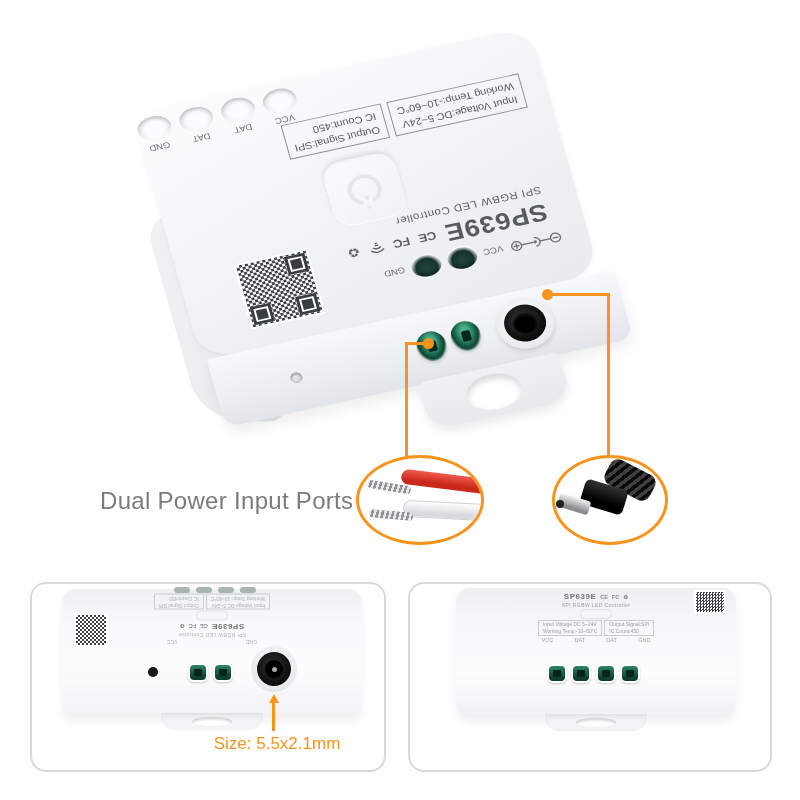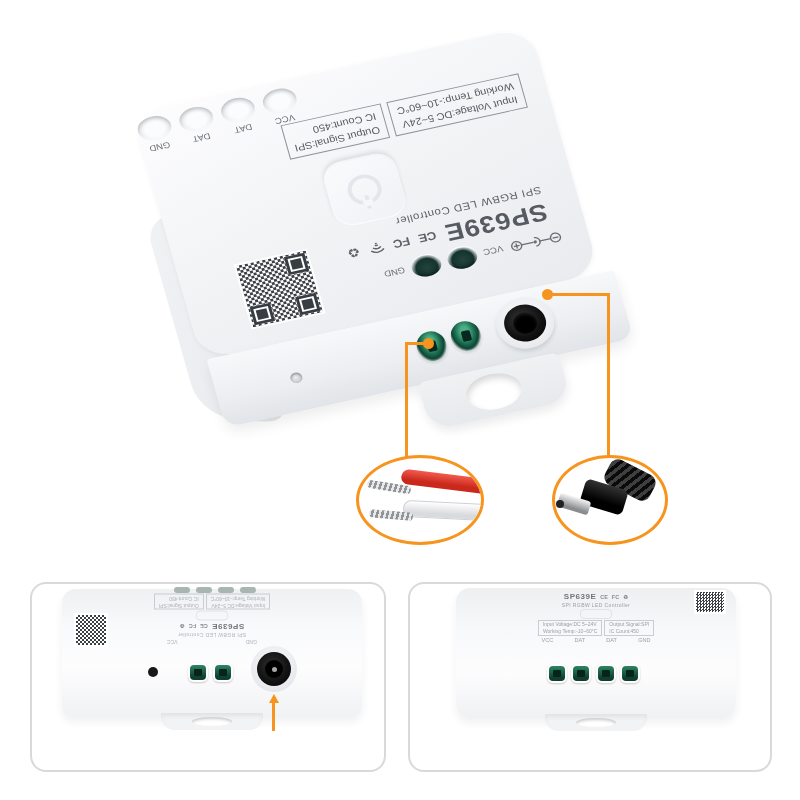--- a/index.html
+++ b/index.html
@@ -239,20 +239,21 @@
         <i class="dc-mid"></i>
         <i class="dc-hole"></i>
       </span>
     </div>
 
     <div class="abs ear">
       <span class="abs ear-hole"></span>
     </div>
   </div>
 
+  <div class="abs caption">Dual Power Input Ports</div>
 
   <span class="abs dot" style="left:423px;top:338px"></span>
   <span class="abs cline" style="left:405px;top:342px;width:20px;height:2.5px"></span>
   <span class="abs cline" style="left:405px;top:342px;width:2.5px;height:116px"></span>
   <div class="abs oval ovalA">
     <span class="abs wire-red"></span>
     <span class="abs tip-red"></span>
     <span class="abs wire-white"></span>
     <span class="abs tip-white"></span>
   </div>
@@ -308,20 +309,21 @@
         <i class="pl-jack-mid"></i>
         <i class="pl-jack-hole"></i>
         <i class="pl-jack-pin"></i>
       </span>
       <span class="abs mini-ear" style="left:99px;top:124px">
         <i class="abs mini-ear-hole"></i>
       </span>
     </div>
     <span class="abs pl-arrowhead"></span>
     <span class="abs pl-arrowline"></span>
+    <div class="abs pl-size">Size: 5.5x2.1mm</div>
   </div>
 
   <div class="abs panel panelR">
     <div class="abs pbody pbodyR">
       <div class="abs microcol pr-top">
         <div class="micro-brandrow">
           <span class="micro-brand">SP639E</span>
           <span class="micro-cert">CE</span>
           <span class="micro-cert">FC</span>
           <span class="micro-cert">♻</span>

